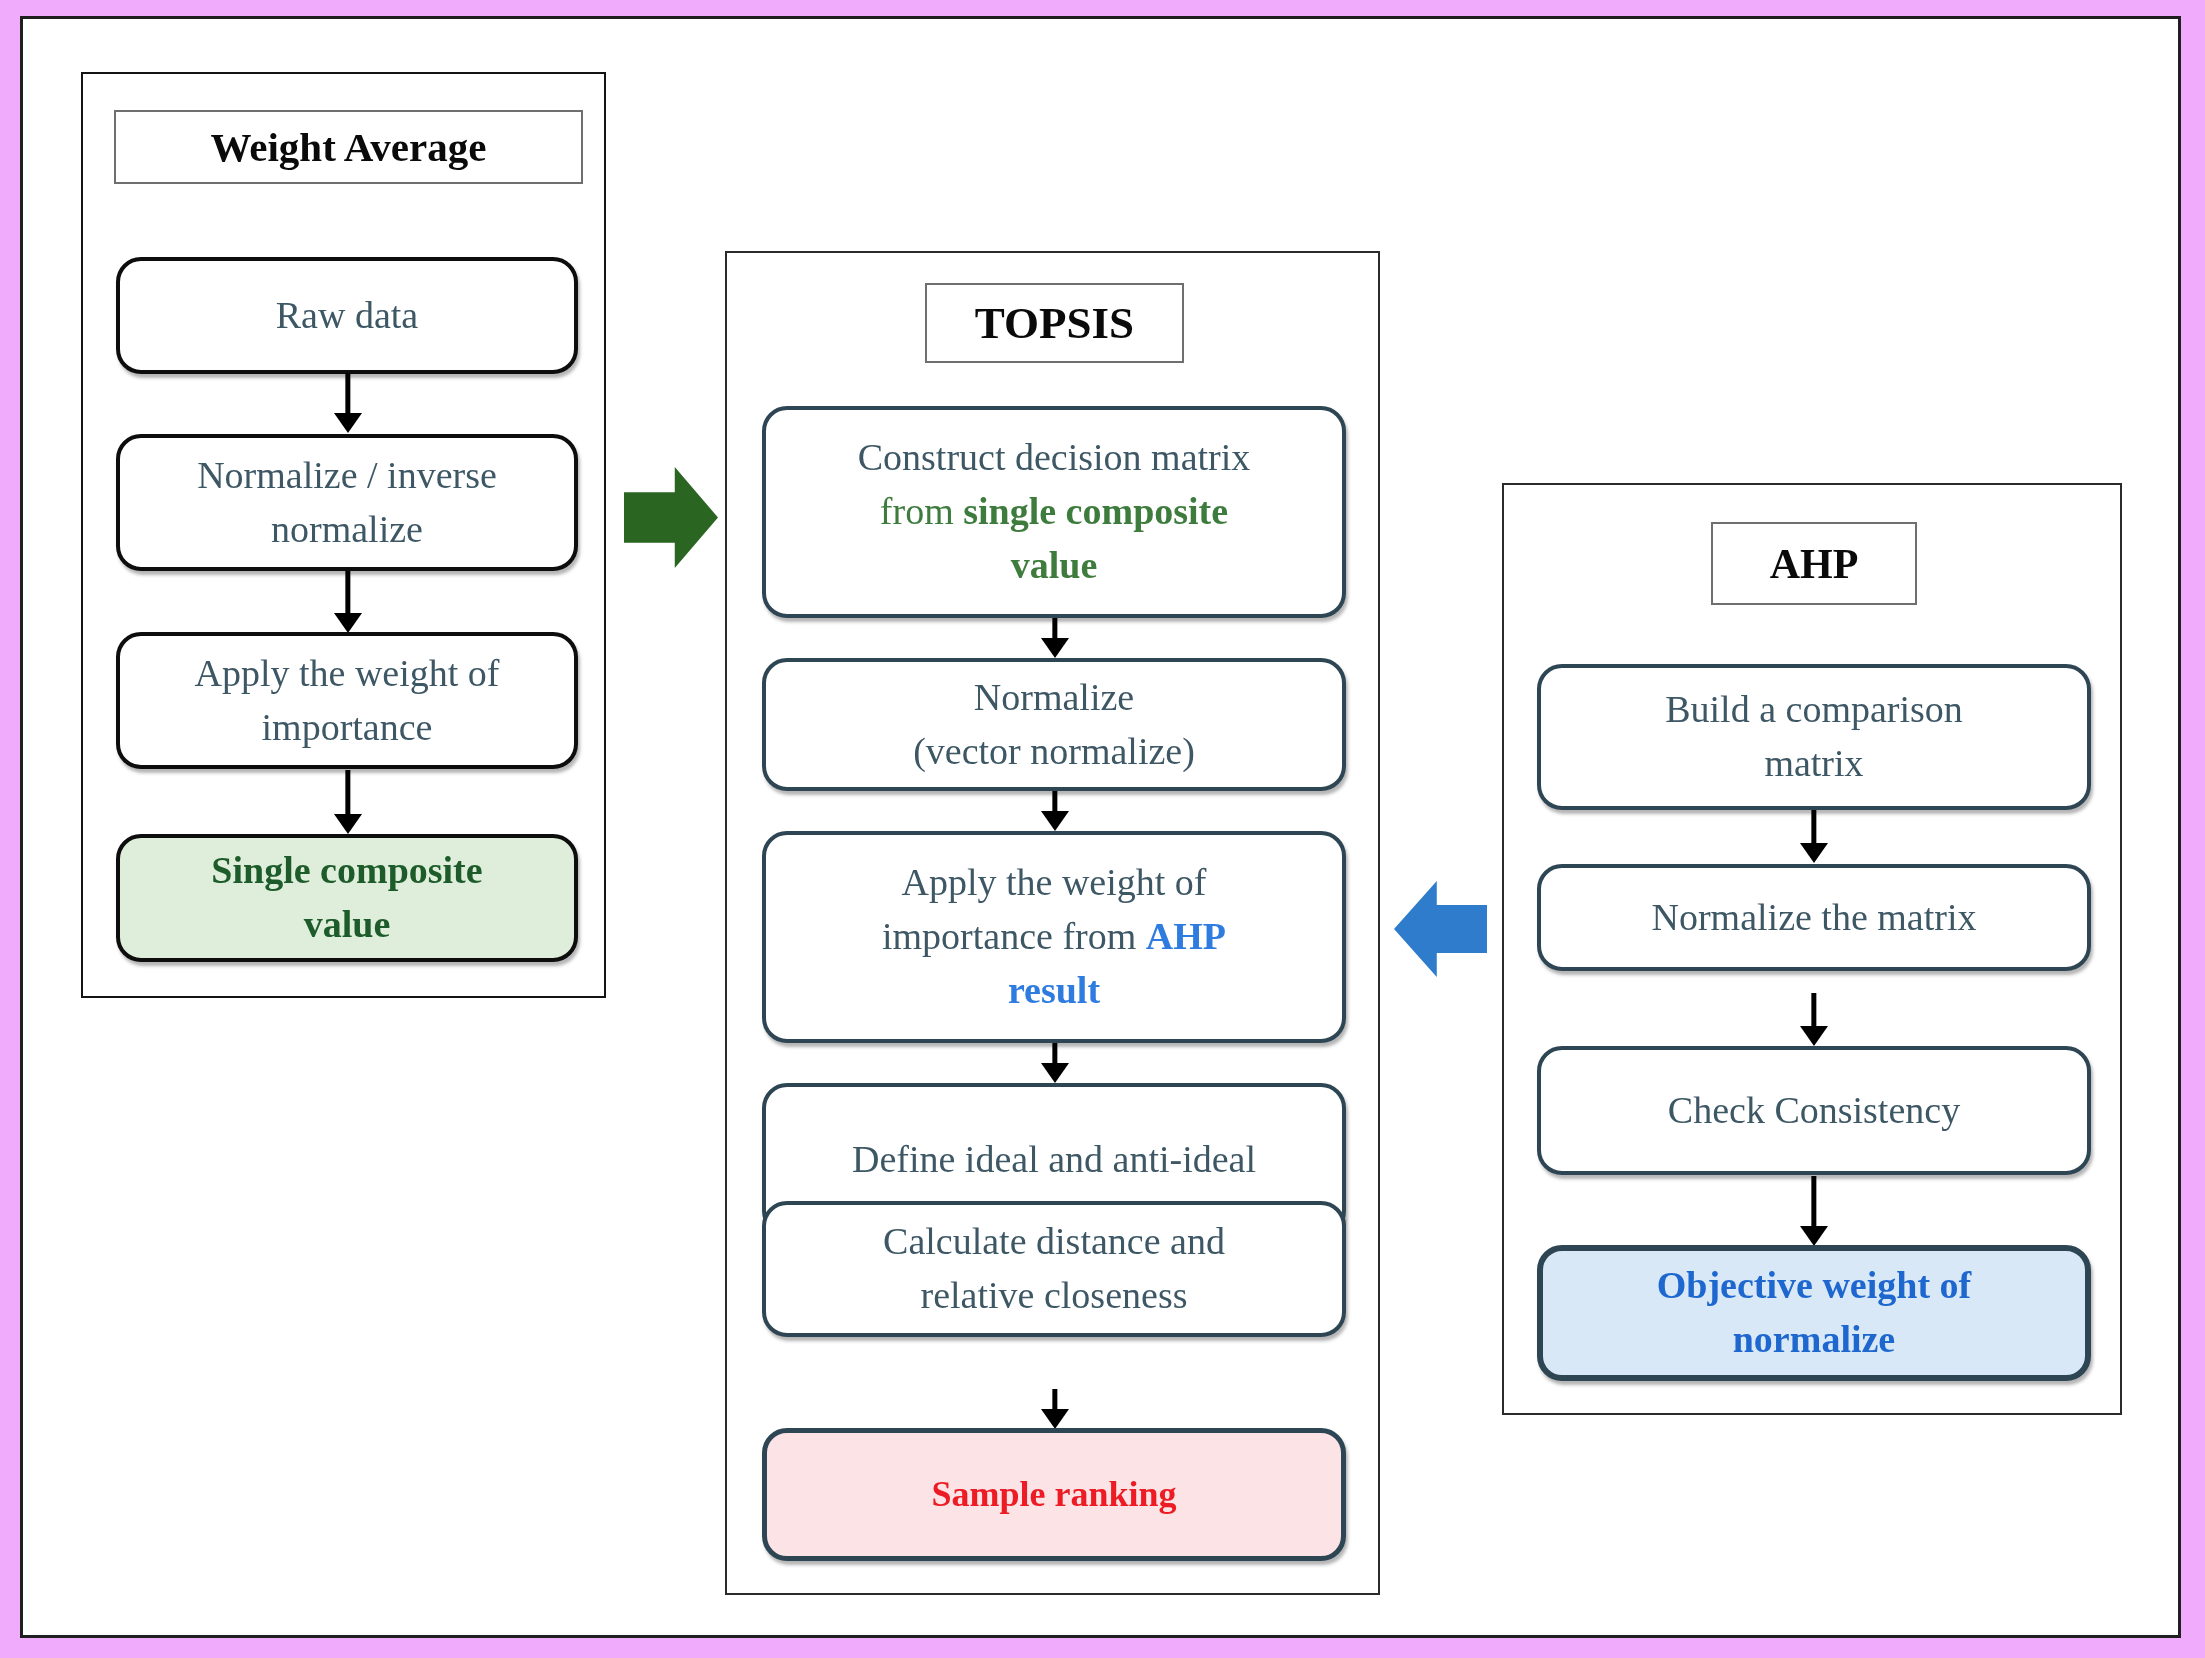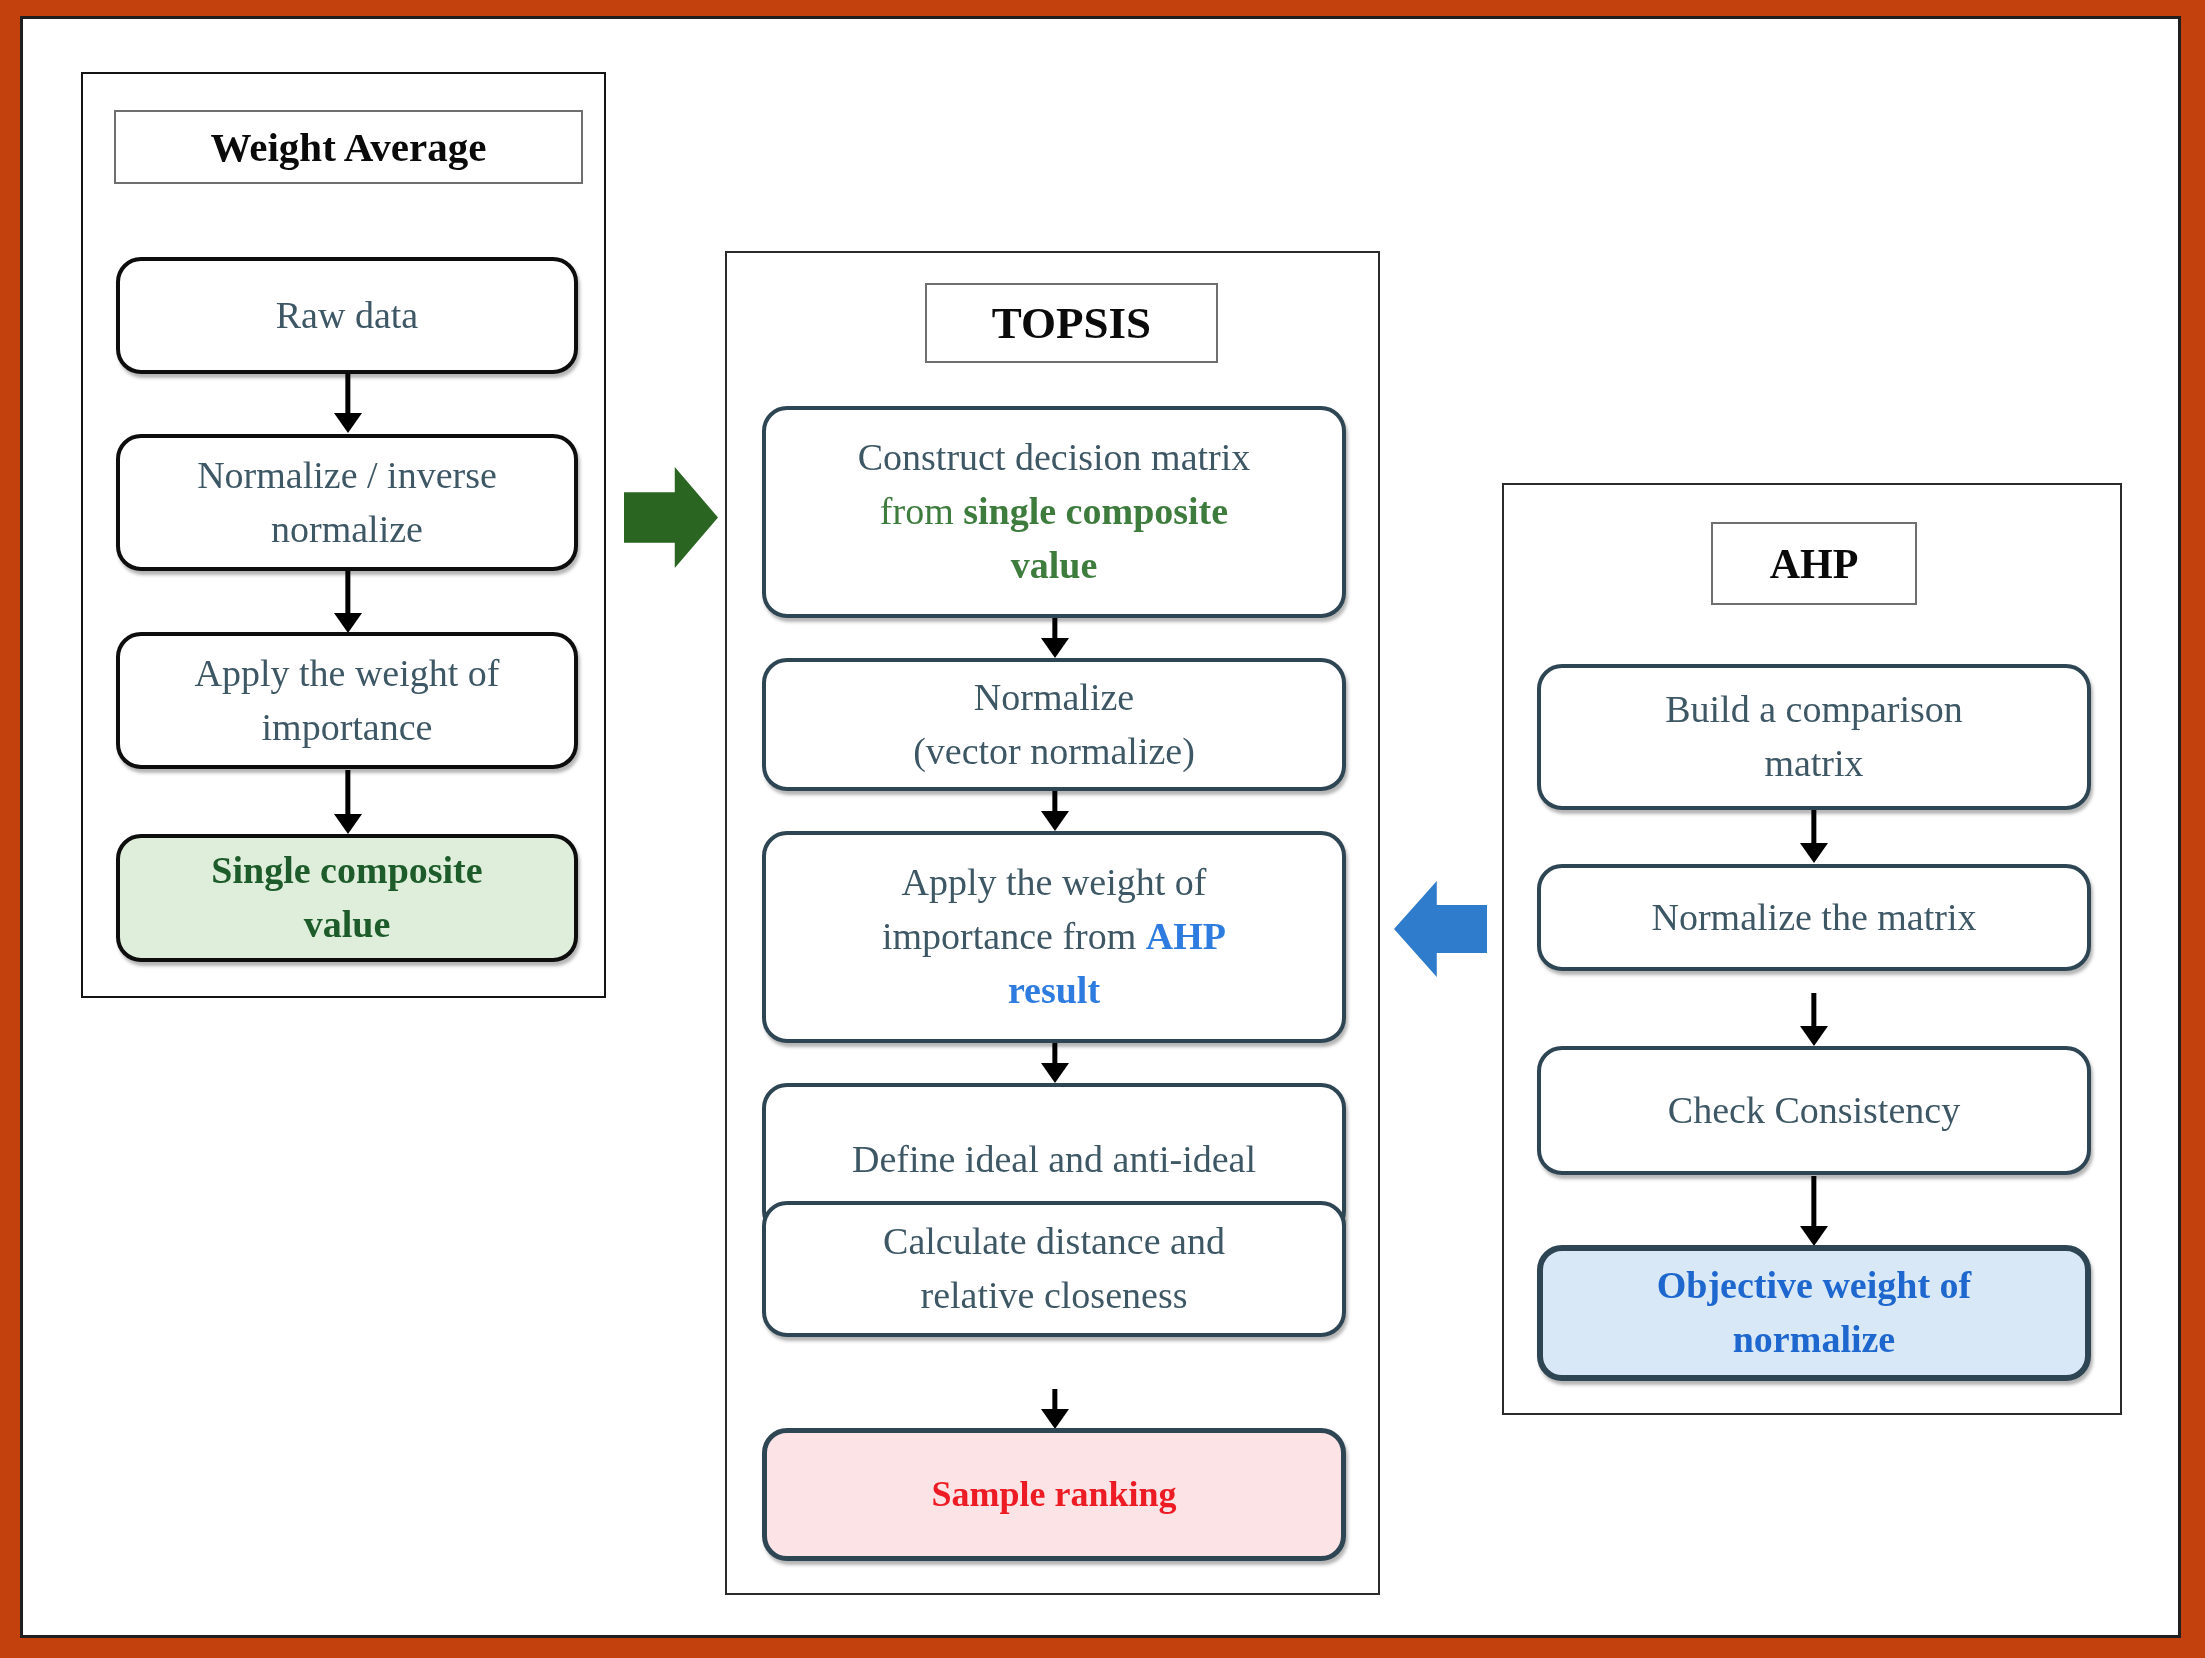--- a/index.html
+++ b/index.html
@@ -1,19 +1,19 @@
 <!DOCTYPE html>
 <html style="font-size:10.6px"><head>
 <meta charset="utf-8">
 <style>
   html,body{margin:0;padding:0;background:#ffffff;}
   .canvas{
     position:relative;
     width:2205px;height:1659px;
-    background:#c2410c;
+    background:#f0abfc;
     font-family:"Liberation Serif","DejaVu Serif",serif;
     overflow:hidden;
   }
   .outer-frame{
     position:absolute;left:20px;top:16px;width:2161px;height:1622px;
     border:3.3px solid #1f1f1f;background:#ffffff;box-sizing:border-box;
   }
   .panel{
     position:absolute;background:#ffffff;box-sizing:border-box;
   }
@@ -66,21 +66,21 @@
   }
   
   .wa-title{left:31px;top:36px;width:469px;height:74px;font-size:41px;}
   .wa-b1{left:33px;top:183px;width:462px;height:117px;}
   .wa-b2{left:33px;top:360px;width:462px;height:137px;}
   .wa-b3{left:33px;top:558px;width:462px;height:137px;}
   .wa-b4{left:33px;top:760px;width:462px;height:128px;}
   .wa-a1{left:250px;top:299px;height:60px;}
   .wa-a2{left:250px;top:497px;height:62px;}
   .wa-a3{left:250px;top:696px;height:64px;}
-  .tp-title{left:198px;top:30px;width:293px;height:80px;font-size:45px;}
+  .tp-title{left:198px;top:30px;width:259px;height:80px;font-size:45px;}
   .tp-m1{left:35px;top:153px;width:584px;height:212px;}
   .tp-m2{left:35px;top:405px;width:584px;height:133px;}
   .tp-m3{left:35px;top:578px;width:584px;height:212px;}
   .tp-m4{left:35px;top:830px;width:584px;height:153px;}
   .tp-m5{left:35px;top:948px;width:584px;height:136px;}
   .tp-m6{left:35px;top:1175px;width:584px;height:133px;}
   .tp-a1{left:313px;top:365px;height:40px;}
   .tp-a2{left:313px;top:538px;height:40px;}
   .tp-a3{left:313px;top:790px;height:40px;}
   .tp-a4{left:313px;top:960px;height:40px;}

